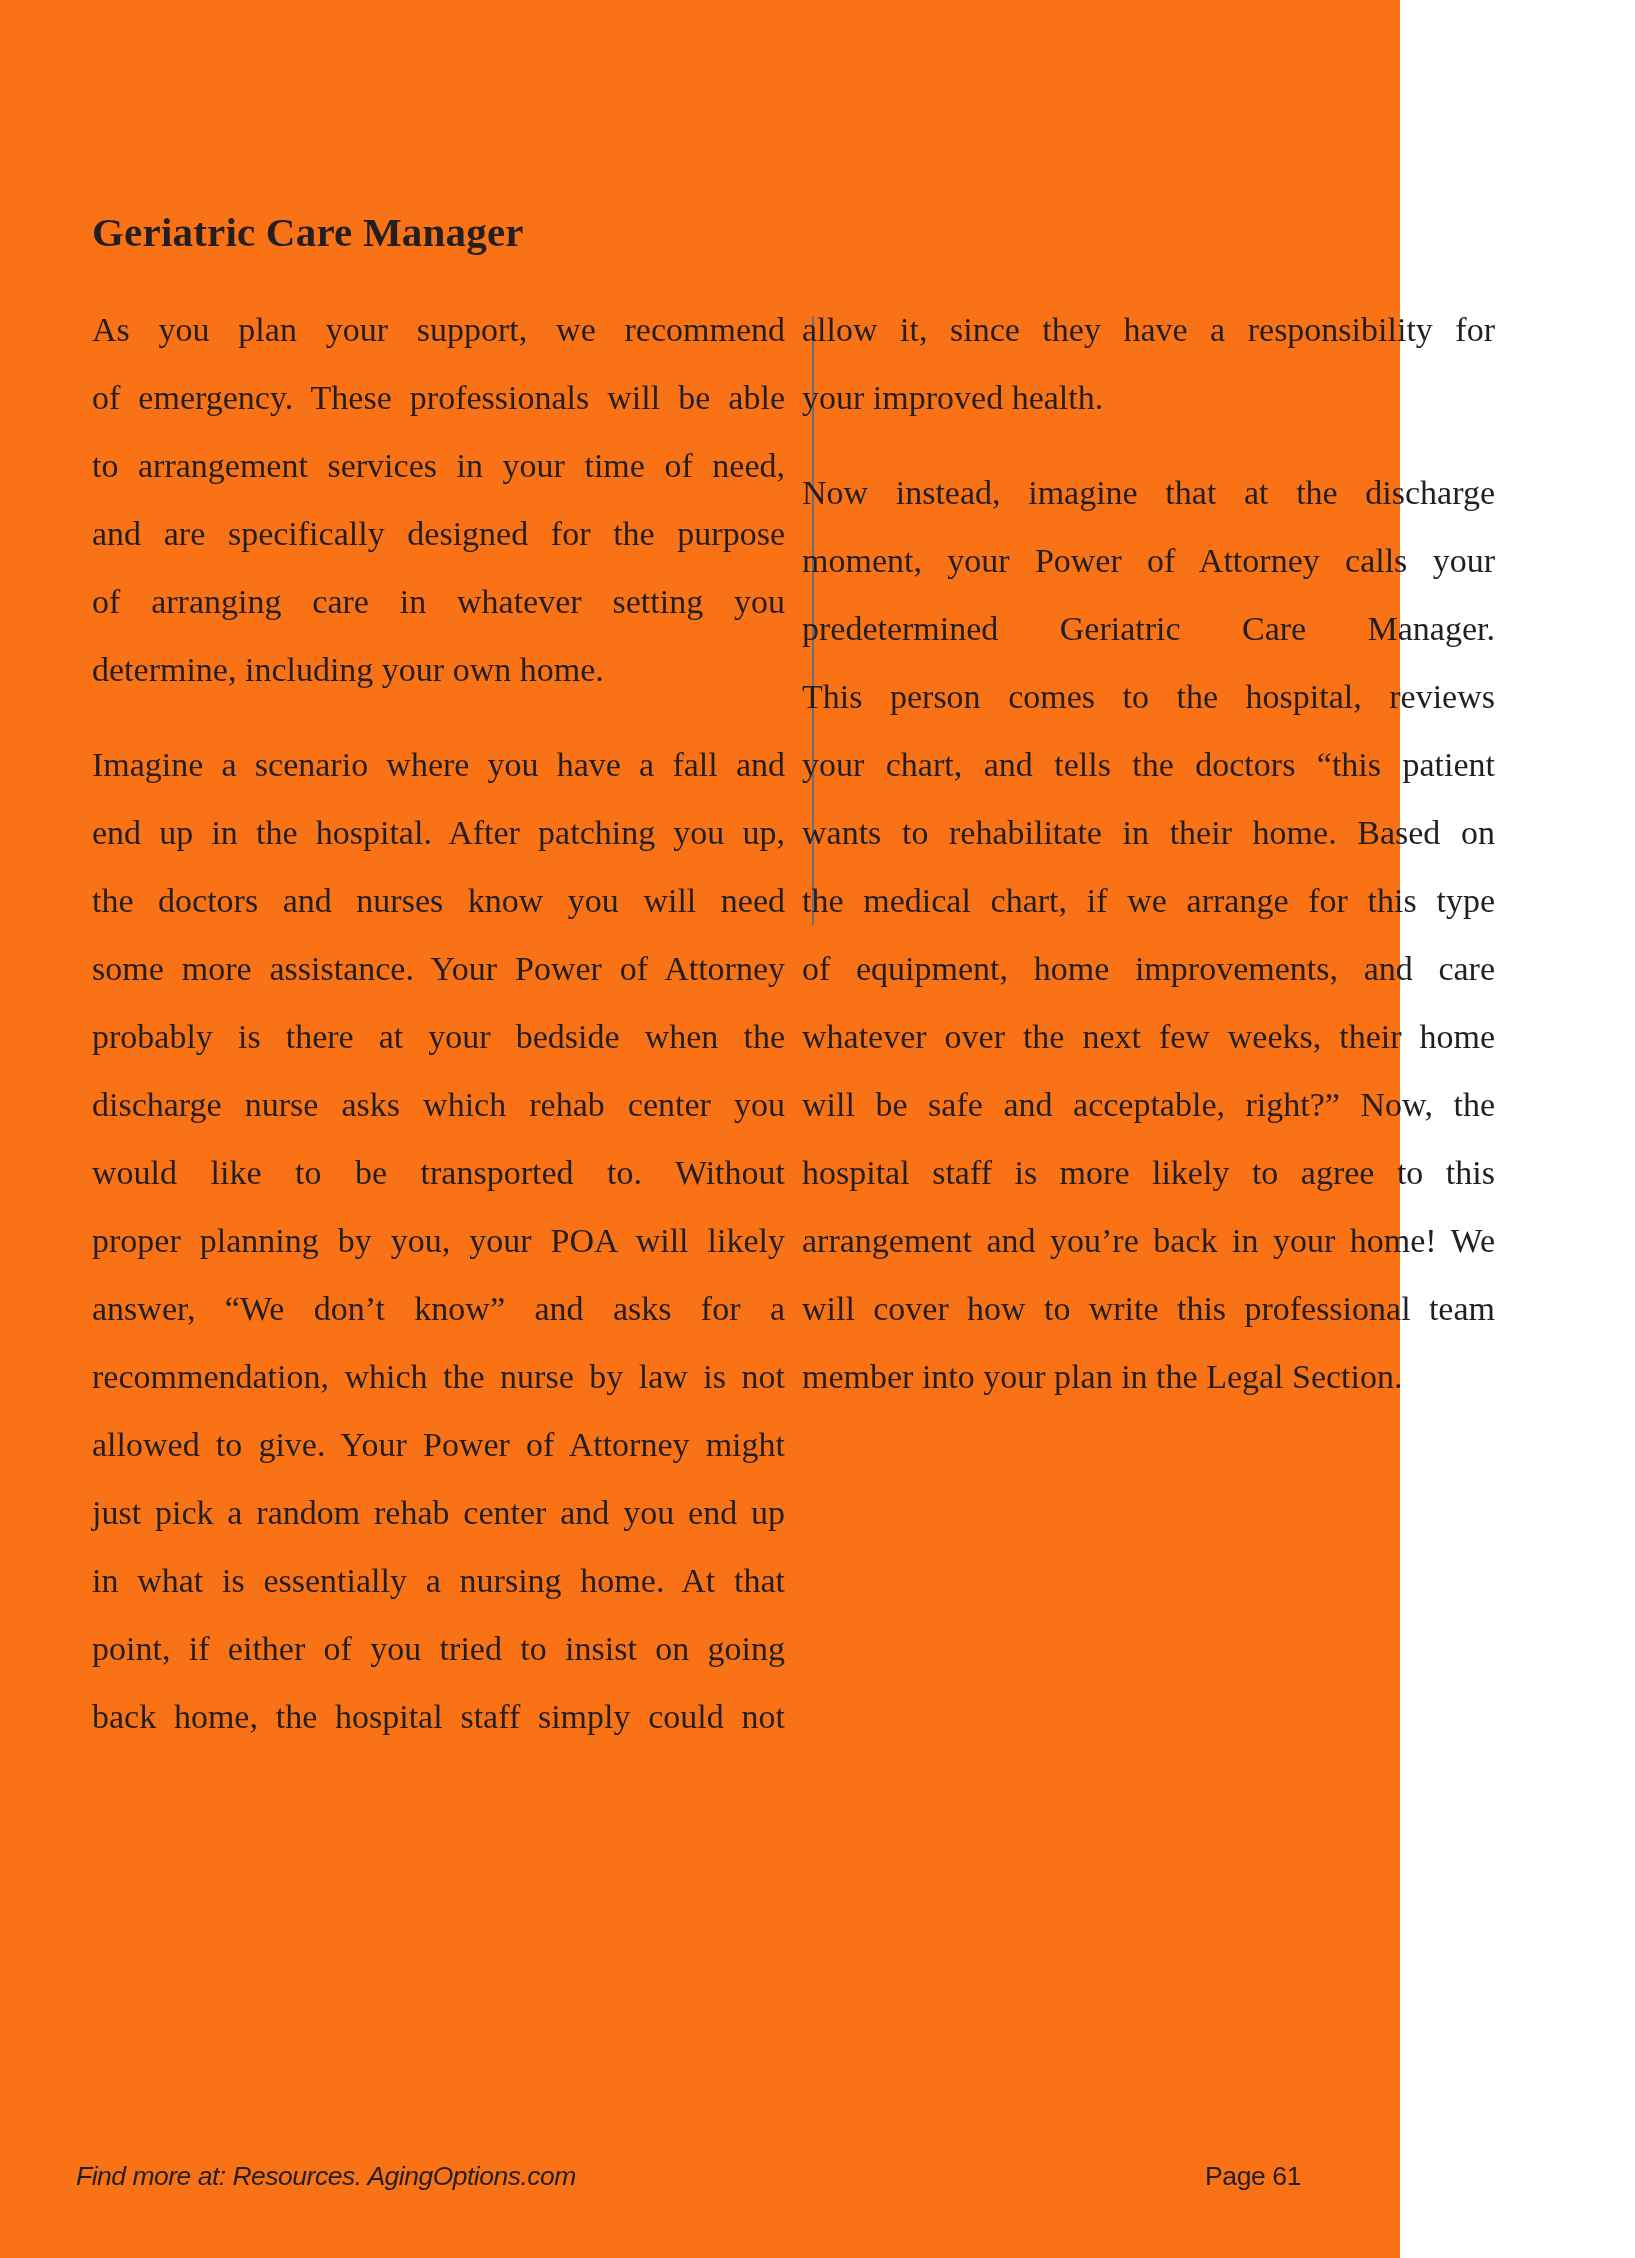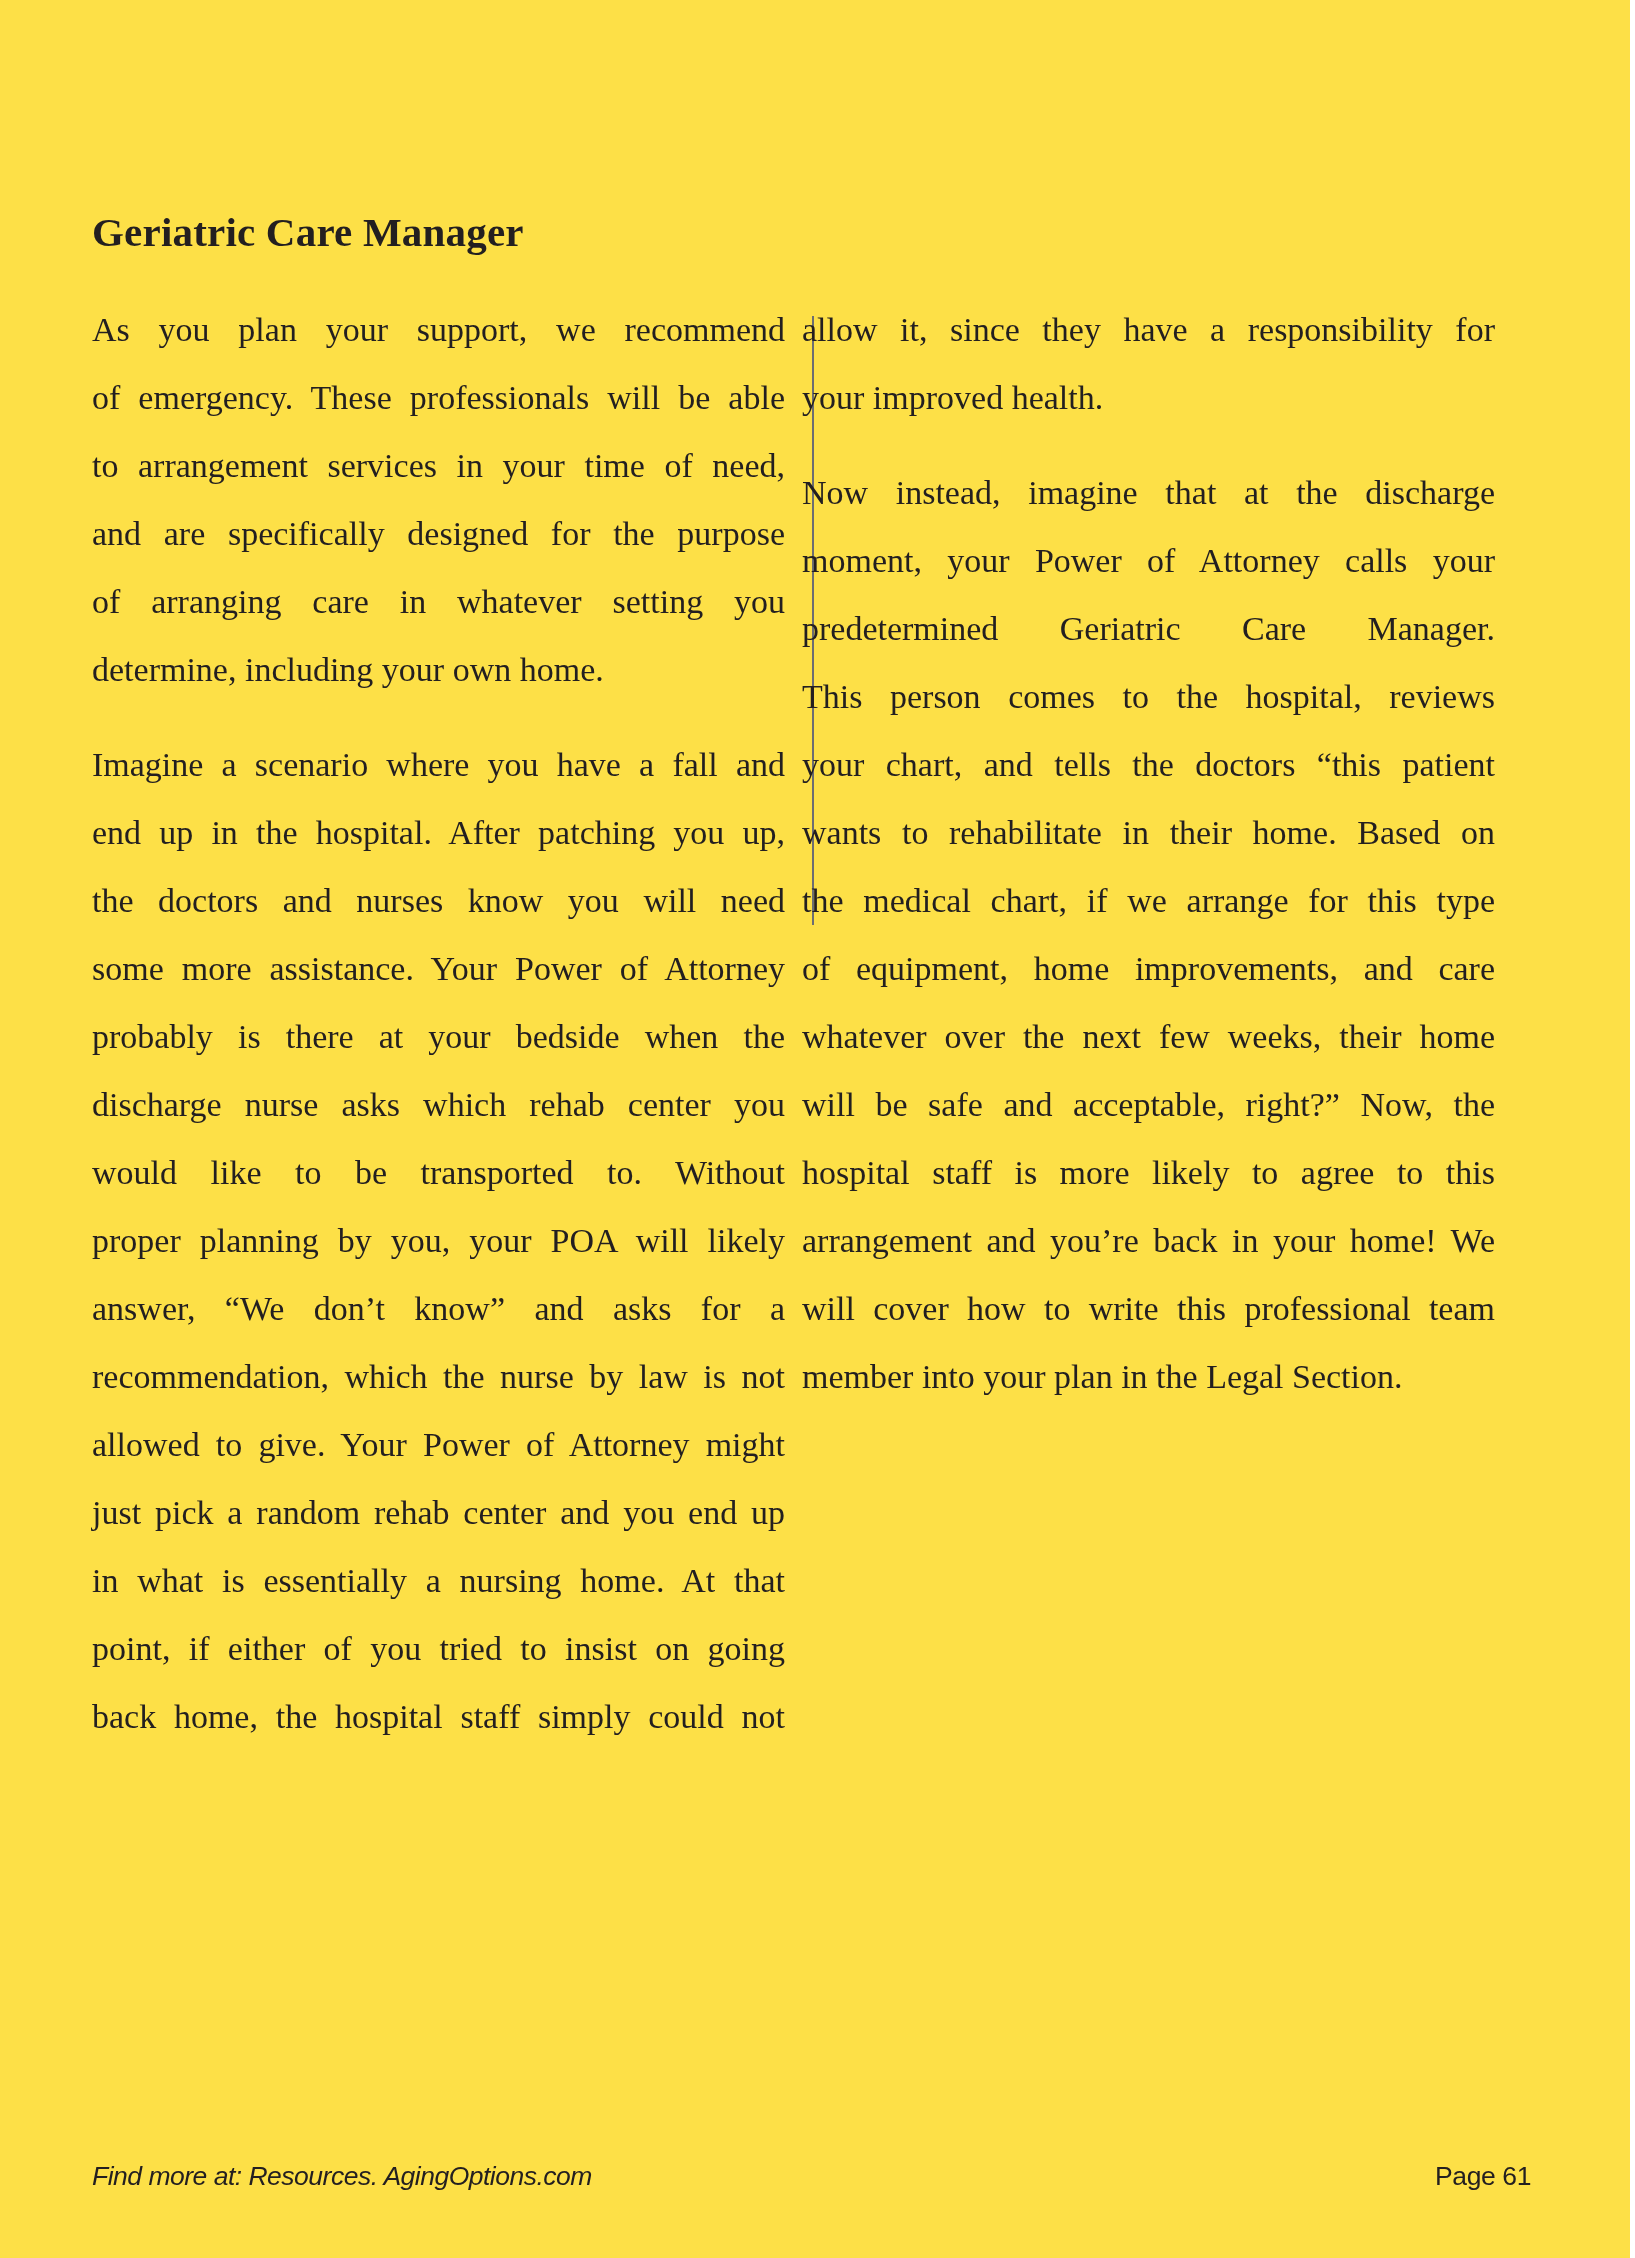--- a/index.html
+++ b/index.html
@@ -1,17 +1,17 @@
 <!DOCTYPE html>
 <html style="font-size:14px"><head>
 <meta charset="utf-8">
 <style>
   html, body { margin: 0; padding: 0; background: #ffffff; }
   body { width: 1636px; height: 2258px; position: relative; overflow: hidden; }
-  .page { position: absolute; left: 0; top: 0; width: 1630px; height: 2258px; background: #fde047; color: #231f20; }
+  .page { position: absolute; left: 0; top: 0; width: 1400px; height: 2258px; background: #f97316; color: #231f20; }
   .heading {
     position: absolute; left: 92px; top: 208px; margin: 0;
     font-family: "Liberation Serif", "DejaVu Serif", serif;
     font-weight: bold; font-size: 41px; line-height: 49px; color: #231f20;
     letter-spacing: 0.2px;
   }
   .column {
     position: absolute; top: 296px; width: 693px;
     font-family: "Liberation Serif", "DejaVu Serif", serif;
     font-size: 34px; line-height: 68px; color: #231f20;
@@ -20,21 +20,21 @@
   .col-right { left: 802px; }
   .para { margin: 0 0 27px 0; }
   .line { display: block; white-space: nowrap; text-align: justify; text-align-last: justify; height: 68px; overflow: visible; }
   .line.last { text-align-last: left; }
   .divider { position: absolute; left: 812px; top: 316px; width: 1.8px; height: 609px; background: #6d6e71; }
   .footer {
     position: absolute; top: 2160px;
     font-family: "Liberation Sans", "DejaVu Sans", sans-serif;
     font-size: 26.5px; line-height: 32px; color: #231f20;
   }
-  .footer-left { left: 92px; font-style: italic; letter-spacing: -0.5px; }
+  .footer-left { left: 76px; font-style: italic; letter-spacing: -0.5px; }
   .footer-right { right: 99px; letter-spacing: -0.4px; }
 </style>
 </head>
 <body>
 
 <div class="page">
 
   <h2 class="heading">Geriatric Care Manager</h2>
 
   <div class="column col-left">

